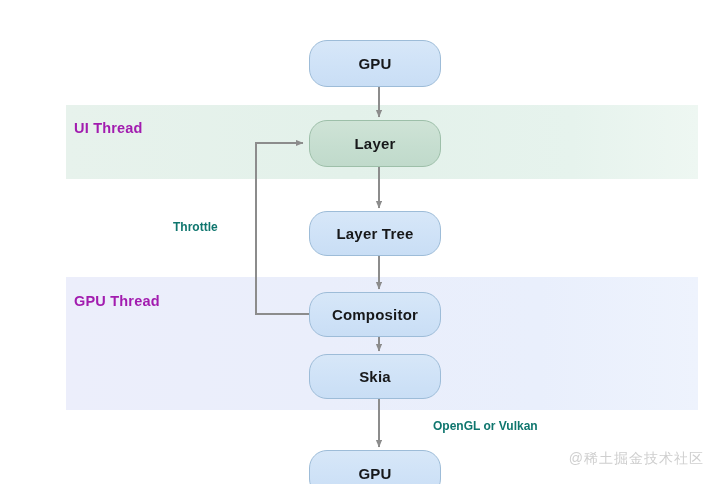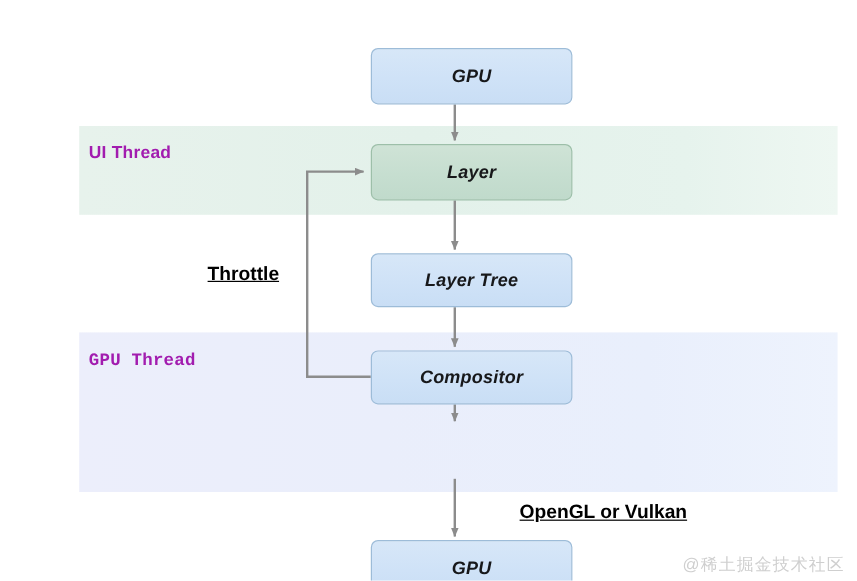--- a/index.html
+++ b/index.html
@@ -46,38 +46,37 @@
 
   .band-label {
     position: absolute;
     font-size: 14.5px;
     font-weight: bold;
     color: #a21caf;
     letter-spacing: 0.2px;
     white-space: nowrap;
   }
   .band-label-ui  { left: 74px;  top: 120px; }
-  .band-label-gpu { left: 74px;  top: 293px; font-family: Liberation Mono, monospace; }
+  .band-label-gpu { left: 74px;  top: 293px; }
 
   
   .node {
     position: absolute;
     left: 309px;
-    width: 168px;
+    width: 132px;
     box-sizing: border-box;
-    border-radius: 6px;
+    border-radius: 18px;
     display: flex;
     align-items: center;
     justify-content: center;
     font-size: 15px;
     font-weight: bold;
     color: #17181a;
     letter-spacing: 0.2px;
     white-space: nowrap;
-    font-style: italic;
   }
   .node-blue {
     background: linear-gradient(180deg, #d7e7f8 0%, #cfe2f7 55%, #c9def5 100%);
     border: 1px solid #9dbcd8;
   }
   .node-green {
     background: linear-gradient(180deg, #cfe3d6 0%, #c6ded0 55%, #c0dacb 100%);
     border: 1px solid #9dbfa9;
   }
 
@@ -94,34 +93,33 @@
     left: 0;
     top: 0;
     width: 714px;
     height: 484px;
     pointer-events: none;
   }
 
   
   .edge-label {
     position: absolute;
-    font-size: 16px;
+    font-size: 12px;
     font-weight: bold;
-    color: #000000;
+    color: #0f766e;
     white-space: nowrap;
-    text-decoration: underline;
   }
   .label-throttle { left: 173px; top: 220px; }
   .label-opengl   { left: 389px; top: 419px; margin-left: 44px; }
 
   
   .watermark {
     position: absolute;
     right: 10px;
-    bottom: 4px;
+    bottom: 16px;
     font-size: 14px;
     color: #cfcfcf;
     letter-spacing: 1px;
     white-space: nowrap;
     user-select: none;
     margin-top: 12px;
   }
 </style>
 </head>
 <body>
@@ -155,20 +153,21 @@
   </svg>
 
   <div class="node node-blue node-gpu-top">GPU</div>
 
   <div class="node node-green node-dart">Layer</div>
 
   <div class="node node-blue node-compositor">Compositor</div>
 
   <div class="node node-blue node-layertree">Layer Tree</div>
 
+  <div class="node node-blue node-skia">Skia</div>
 
   <div class="node node-blue node-gpu-bottom">GPU</div>
 
   <div class="edge-label label-throttle">Throttle</div>
 
   <div class="edge-label label-opengl">OpenGL or Vulkan</div>
 
   <div class="watermark">@稀土掘金技术社区</div>
 
 </div>

